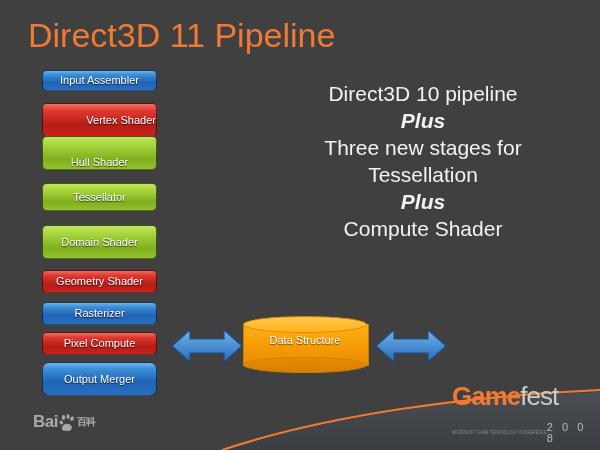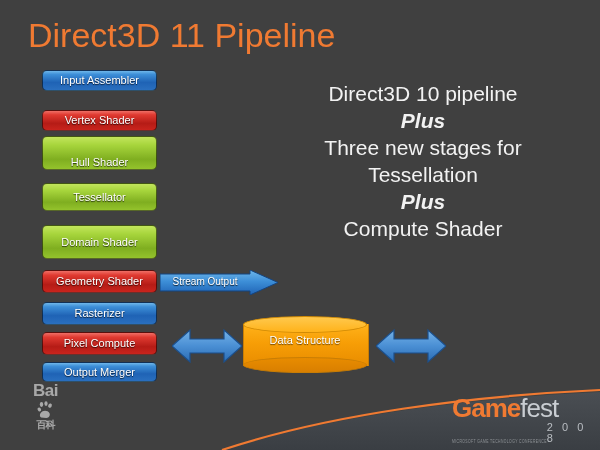--- a/index.html
+++ b/index.html
@@ -185,21 +185,20 @@
     overflow: hidden;
   }
   #baidu-logo {
     position: absolute;
     left: 33px;
     bottom: 18px;
     display: flex;
     align-items: center;
     opacity: 0.62;
     filter: grayscale(1);
-    flex-direction: column;
   }
   #baidu-logo .bai {
     color: #e8e8e8;
     font-size: 17px;
     font-weight: bold;
     letter-spacing: -0.5px;
   }
   #baidu-logo .paw {
     position: relative;
     width: 17px;
@@ -224,23 +223,23 @@
     font-size: 26px;
     font-weight: bold;
     letter-spacing: -1px;
     line-height: 26px;
     white-space: nowrap;
   }
   #gf-game { color: #f07a32; }
   #gf-fest { color: #c9cdd2; font-weight: normal; }
   #gf-sub {
     display: flex;
-    align-items: flex-end;
+    align-items: center;
     justify-content: space-between;
-    margin-top: 1px;
+    margin-top: 13px;
   }
   #gf-tagline {
     color: #8f9397;
     font-size: 3.4px;
     letter-spacing: 0.4px;
     white-space: nowrap;
     transform: scaleY(1.35);
     transform-origin: left bottom;
   }
   #gf-year {
@@ -266,58 +265,45 @@
       <path d="M 600,4 C 470,10 330,28 225,62 L 600,62 Z" fill="url(#bandGrad)"></path>
       <path d="M 600,2 C 470,8 330,26 222,62" fill="none" stroke="#f07a32" stroke-width="2.2"></path>
     </svg>
   </div>
 
   <div id="title">Direct3D 11 Pipeline</div>
 
   <div class="pbox blue" style="top:70px;  height:21px;">
     <span>Input Assembler</span>
   </div>
-  <div class="pbox red" style="top:110px; height:21px;">
+  <div class="pbox red" style="top:103px; height:34px;justify-content:flex-end;">
     <span>Vertex Shader</span>
   </div>
   <div class="pbox green" style="top:136px; height:34px;align-items:flex-end;">
     <span>Hull Shader</span>
   </div>
   <div class="pbox green" style="top:183px; height:28px;">
     <span>Tessellator</span>
   </div>
   <div class="pbox green" style="top:225px; height:34px;">
     <span>Domain Shader</span>
   </div>
   <div class="pbox red" style="top:270px; height:23px;">
     <span>Geometry Shader</span>
   </div>
   <div class="pbox blue" style="top:302px; height:23px;">
     <span>Rasterizer</span>
   </div>
   <div class="pbox red" style="top:332px; height:23px;">
     <span>Pixel Compute</span>
   </div>
-  <div class="pbox blue" style="top:362px; height:20px;">
+  <div class="pbox blue" style="top:362px; height:34px;border-radius:7px;">
     <span>Output Merger</span>
   </div>
 
-  <div id="stream-arrow">
-    <svg width="118" height="25" viewBox="0 0 118 25" style="position:absolute;left:0;top:0;">
-      <defs>
-        <linearGradient id="soGrad" x1="0" y1="0" x2="0" y2="1">
-          <stop offset="0%" stop-color="#6fb7ea"></stop>
-          <stop offset="45%" stop-color="#3d8fd8"></stop>
-          <stop offset="100%" stop-color="#1f63b5"></stop>
-        </linearGradient>
-      </defs>
-      <path d="M 0,4 L 90,4 L 90,0 L 118,12.5 L 90,25 L 90,21 L 0,21 Z" fill="url(#soGrad)" stroke="#15447f" stroke-width="1"></path>
-    </svg>
-    <div class="so-label">Stream Output</div>
-  </div>
 
   <svg style="position:absolute;left:172px;top:328px;" width="70" height="36" viewBox="0 0 70 36">
     <defs>
       <linearGradient id="arrGradL" x1="0" y1="0" x2="0" y2="1">
         <stop offset="0%" stop-color="#74b2e8"></stop>
         <stop offset="50%" stop-color="#4a8fd4"></stop>
         <stop offset="100%" stop-color="#2b6cb3"></stop>
       </linearGradient>
     </defs>
     <path d="M 0,18 L 18,2 L 18,11 L 52,11 L 52,2 L 70,18 L 52,34 L 52,25 L 18,25 L 18,34 Z" fill="url(#arrGradL)" stroke="#1b4f8c" stroke-width="1.2"></path>

